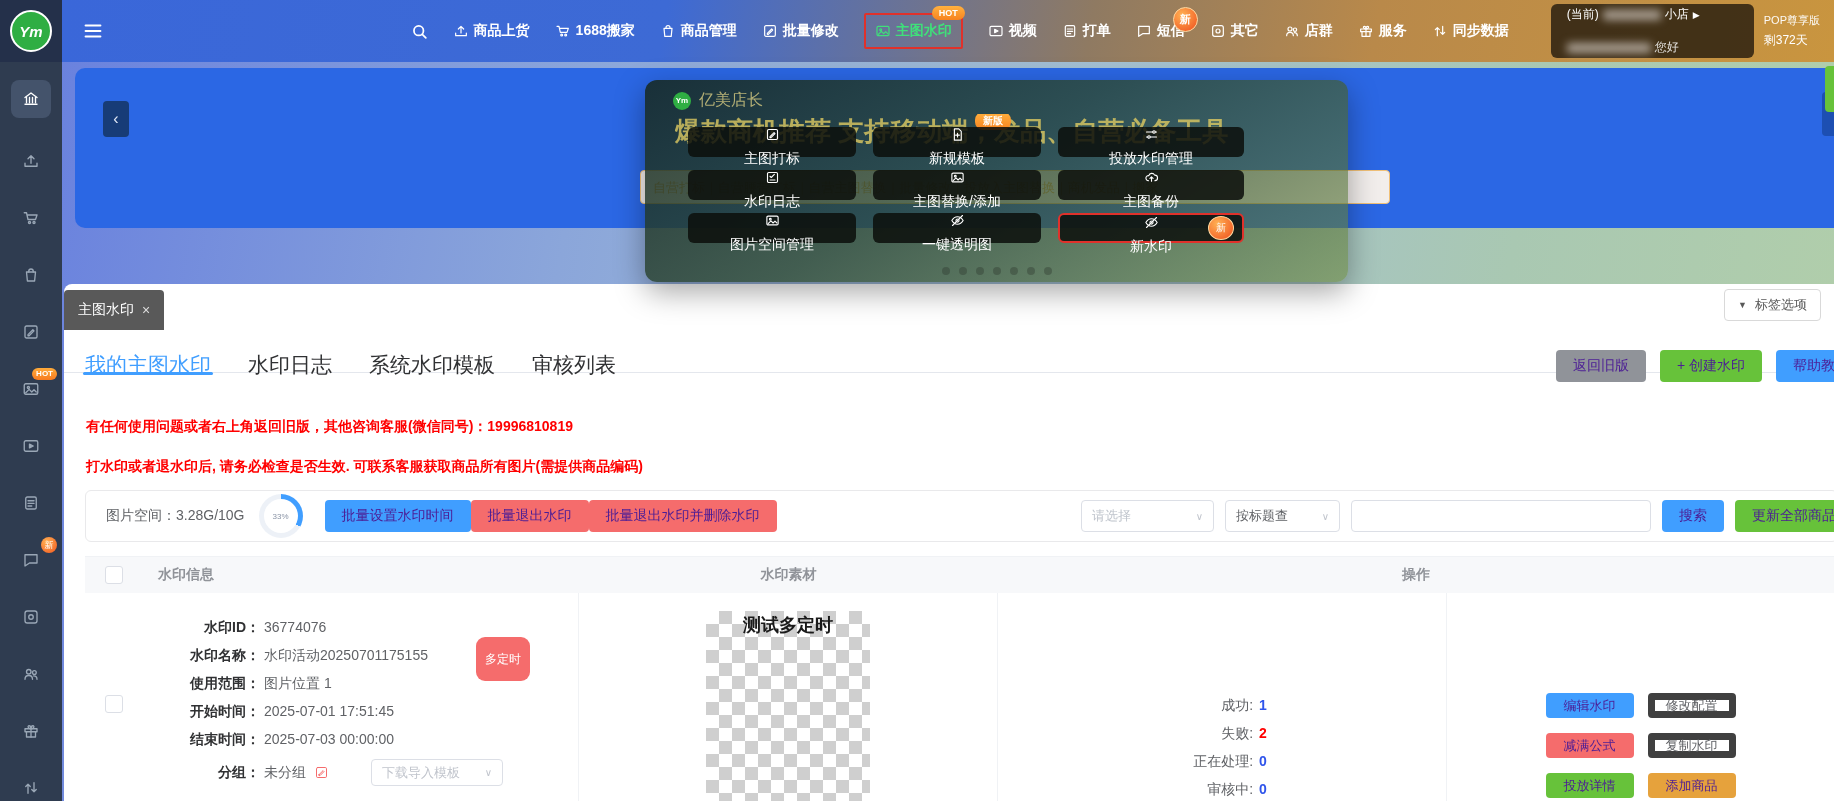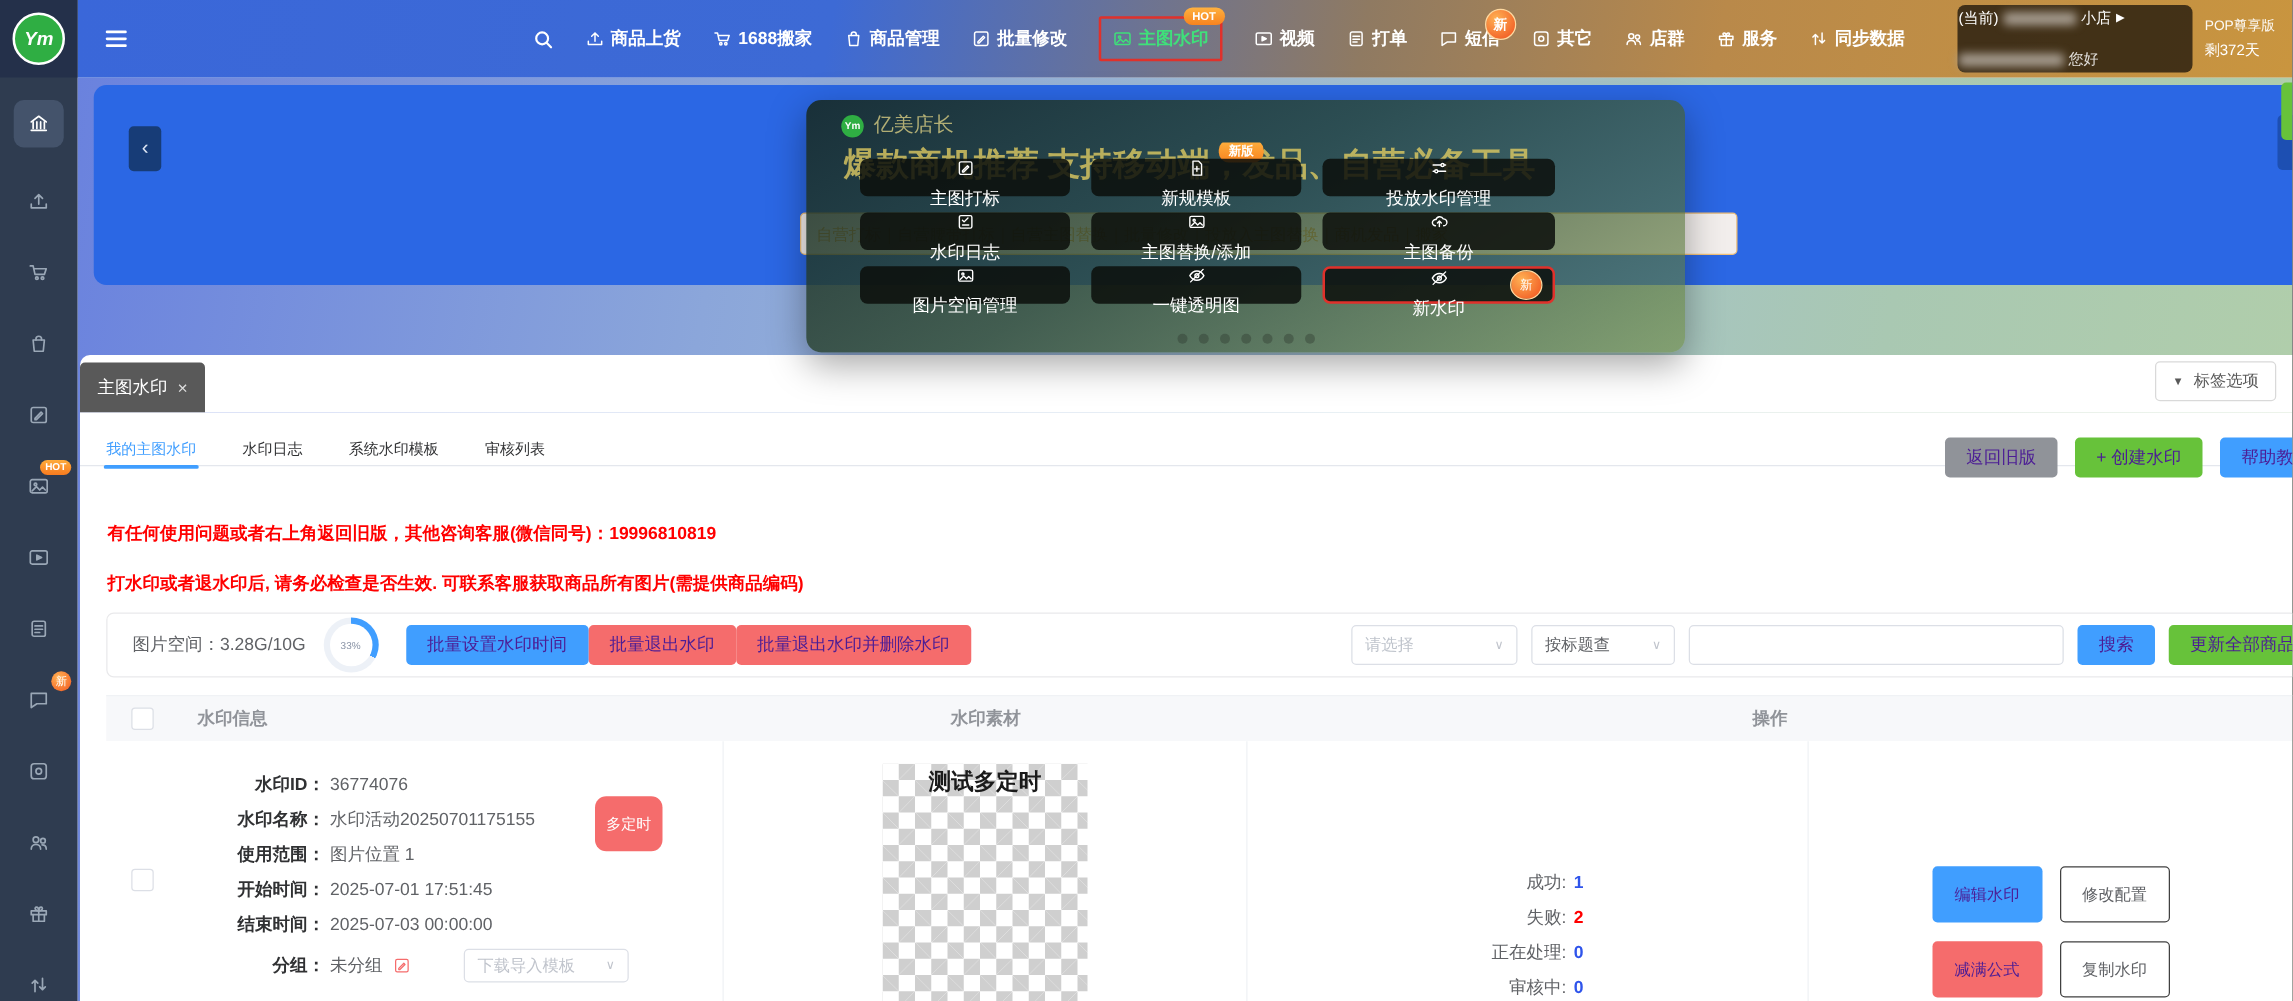--- a/index.html
+++ b/index.html
@@ -31,21 +31,21 @@
   .nav-search{margin-left:auto;cursor:pointer}
   .nav-search .ico{width:19px;height:19px;stroke-width:2.2}
   .nav-list{display:flex;align-items:center;gap:25px;margin-left:24px;margin-right:42px;}
   .nav-item{position:relative;display:flex;align-items:center;gap:5px;font-weight:bold;font-size:14px;white-space:nowrap;cursor:pointer;}
   .nav-item.active{color:#3fe07a;border:2px solid #e0312b;padding:7px 9px;border-radius:2px;}
   .badge-hot{position:absolute;top:-9px;right:-4px;background:linear-gradient(180deg,#ffb13f,#f7831f);
     color:#fff;font-size:9px;font-weight:bold;padding:1px 7px;border-radius:8px;line-height:12px;}
   .badge-new{position:absolute;top:-15px;right:-13px;width:23px;height:23px;border-radius:50%;
     background:radial-gradient(circle at 35% 30%,#ffb153,#ef4e1d);border:1px solid #ffd9a0;
     color:#fff;font-size:11px;display:flex;align-items:center;justify-content:center;}
-  .store-box{background:rgba(30,22,12,.78);border-radius:6px;height:44px;padding:5px 12px 5px 1px;
+  .store-box{background:rgba(30,22,12,.78);border-radius:6px;height:44px;padding:5px 12px 5px 16px;
     font-size:12px;display:flex;flex-direction:column;justify-content:center;gap:16px;min-width:175px;cursor:pointer;}
   .store-line{display:flex;align-items:center;gap:4px;white-space:nowrap;}
   .blurred{display:inline-block;height:10px;border-radius:2px;background:#a99f93;filter:blur(4px);}
   .plan{margin-left:10px;margin-right:14px;display:flex;flex-direction:column;align-items:flex-start;gap:4px;font-size:12px;white-space:nowrap;}
   .plan .plan-name{font-size:11px;opacity:.95}
   .green-sliver{position:absolute;right:0;top:66px;width:9px;height:46px;background:#67c23a;border-radius:4px 0 0 4px;z-index:25;}
 
   
   .main{position:absolute;left:62px;top:62px;right:0;bottom:0;
     background:linear-gradient(100deg,#6a82de 0%,#8ba6da 28%,#a3c0d2 55%,#a9c8b2 78%,#b2cfa9 100%);}
@@ -61,24 +61,24 @@
   .tag-options{position:absolute;right:13px;top:5px;height:30px;background:#fff;border:1px solid #d9d9d9;border-radius:4px;
     display:flex;align-items:center;gap:8px;padding:0 13px;color:#595959;font-size:13px;cursor:pointer;}
   .tag-options .caret{font-size:9px;color:#595959}
 
   .content{position:absolute;left:2px;top:268px;right:0;bottom:0;background:#fff;}
   .actions{position:absolute;top:20px;right:-32px;display:flex;gap:14px;z-index:5;}
   .btn{border:none;border-radius:4px;height:32px;padding:0 17px;font-size:14px;color:#4c1d95;cursor:pointer;
     font-family:inherit;display:inline-flex;align-items:center;gap:5px;white-space:nowrap;}
   .btn-gray{background:#909399}.btn-green{background:#67c23a}.btn-blue{background:#409eff}
   .btn-red{background:#f56c6c}.btn-orange{background:#e6a23c}
-  .btn-plain{background:#fff;border:1px solid #404040;color:#606266}
+  .btn-plain{background:#fff;border:7px solid #404040;color:#606266}
 
   .tabsrow{display:flex;gap:37px;padding-left:21px;padding-top:21px;height:43px;border-bottom:1px solid #e4e7ed;box-sizing:border-box;}
-  .tab{font-size:12px;color:#303133;padding-bottom:24px;position:relative;cursor:pointer;white-space:nowrap;}
+  .tab{font-size:21px;color:#303133;padding-bottom:24px;position:relative;cursor:pointer;white-space:nowrap;}
   .tab.active{color:#409eff;}
   .tab.active::after{content:"";position:absolute;left:-2px;right:-2px;bottom:0;height:3px;background:#409eff;border-radius:2px;}
 
   .notice{position:absolute;left:22px;color:#ff0000;font-weight:bold;font-size:14px;white-space:nowrap;}
   .notice1{top:88px}.notice2{top:128px}
 
   .toolbar{position:absolute;left:21px;right:-4px;top:160px;height:52px;border:1px solid #e9e9eb;border-radius:6px;
     display:flex;align-items:center;padding:0 0 0 20px;box-sizing:border-box;background:#fff;}
   .space-label{color:#606266;font-size:14px;white-space:nowrap}
   .ring{position:relative;width:44px;height:44px;border-radius:50%;margin-left:14px;flex:none;
@@ -133,21 +133,21 @@
   .sample-text{position:absolute;top:2px;left:0;right:0;text-align:center;font-size:18px;font-weight:bold;color:#1a1a1a;}
 
   .status-stack{display:flex;flex-direction:column;gap:11px;padding-top:104px;font-size:14px;color:#606266;}
   .status-line{display:flex;line-height:17px;}
   .slabel{width:76px;text-align:right;}
   .sval{margin-left:6px;font-weight:bold}
   .v-blue{color:#2f54eb}.v-red{color:#ff0000}
 
   .ops-wrap{display:flex;flex-direction:column;align-items:center;padding-top:100px;}
   .ops-grid{display:grid;grid-template-columns:88px 88px;gap:15px 14px;}
-  .ops-grid .btn{height:45px;padding:0;justify-content:center;font-size:13px;}
+  .ops-grid .btn{height:25px;padding:0;justify-content:center;font-size:13px;}
 
   
   .marquee-bar{position:absolute;left:640px;top:170px;width:750px;height:34px;z-index:40;background:rgba(253,246,236,.95);
     border:1px solid #f0c078;border-radius:4px;color:#e6a23c;font-size:13px;line-height:33px;padding:0 12px;
     white-space:nowrap;overflow:hidden;box-sizing:border-box;}
   .promo-panel{position:absolute;left:645px;top:80px;width:703px;height:202px;z-index:50;border-radius:12px;
     background:linear-gradient(150deg,rgba(22,40,33,.88) 0%,rgba(45,72,47,.8) 45%,rgba(106,135,62,.6) 100%);
     box-shadow:0 10px 30px rgba(0,0,0,.35);}
   .promo-brand{position:absolute;left:28px;top:10px;display:flex;align-items:center;gap:8px;
     color:rgba(215,204,130,.8);font-size:16px;}

